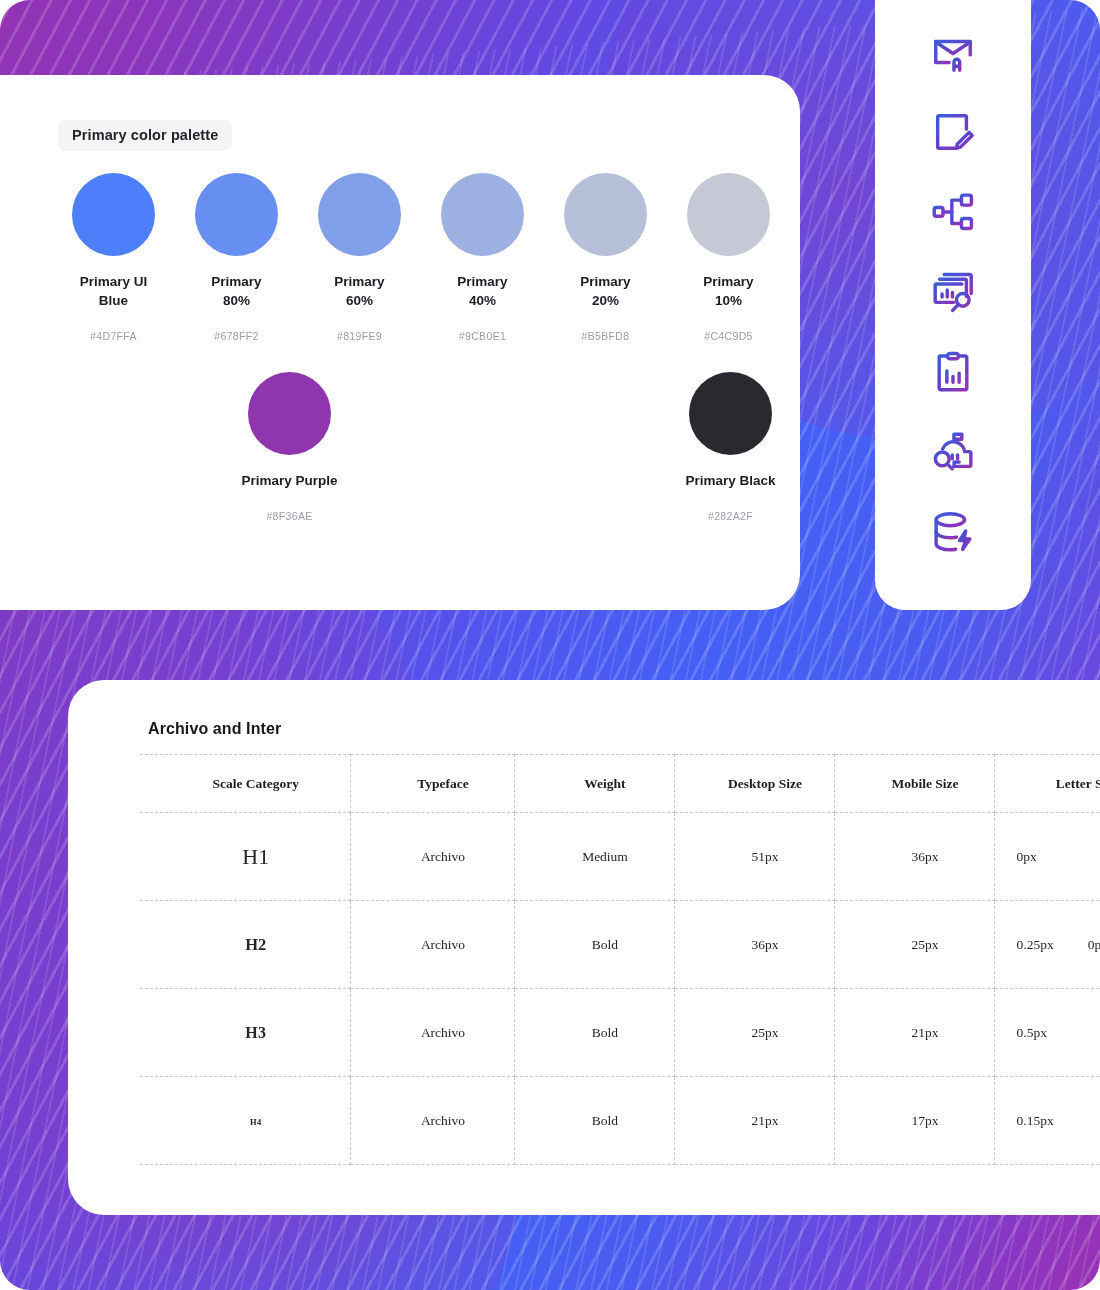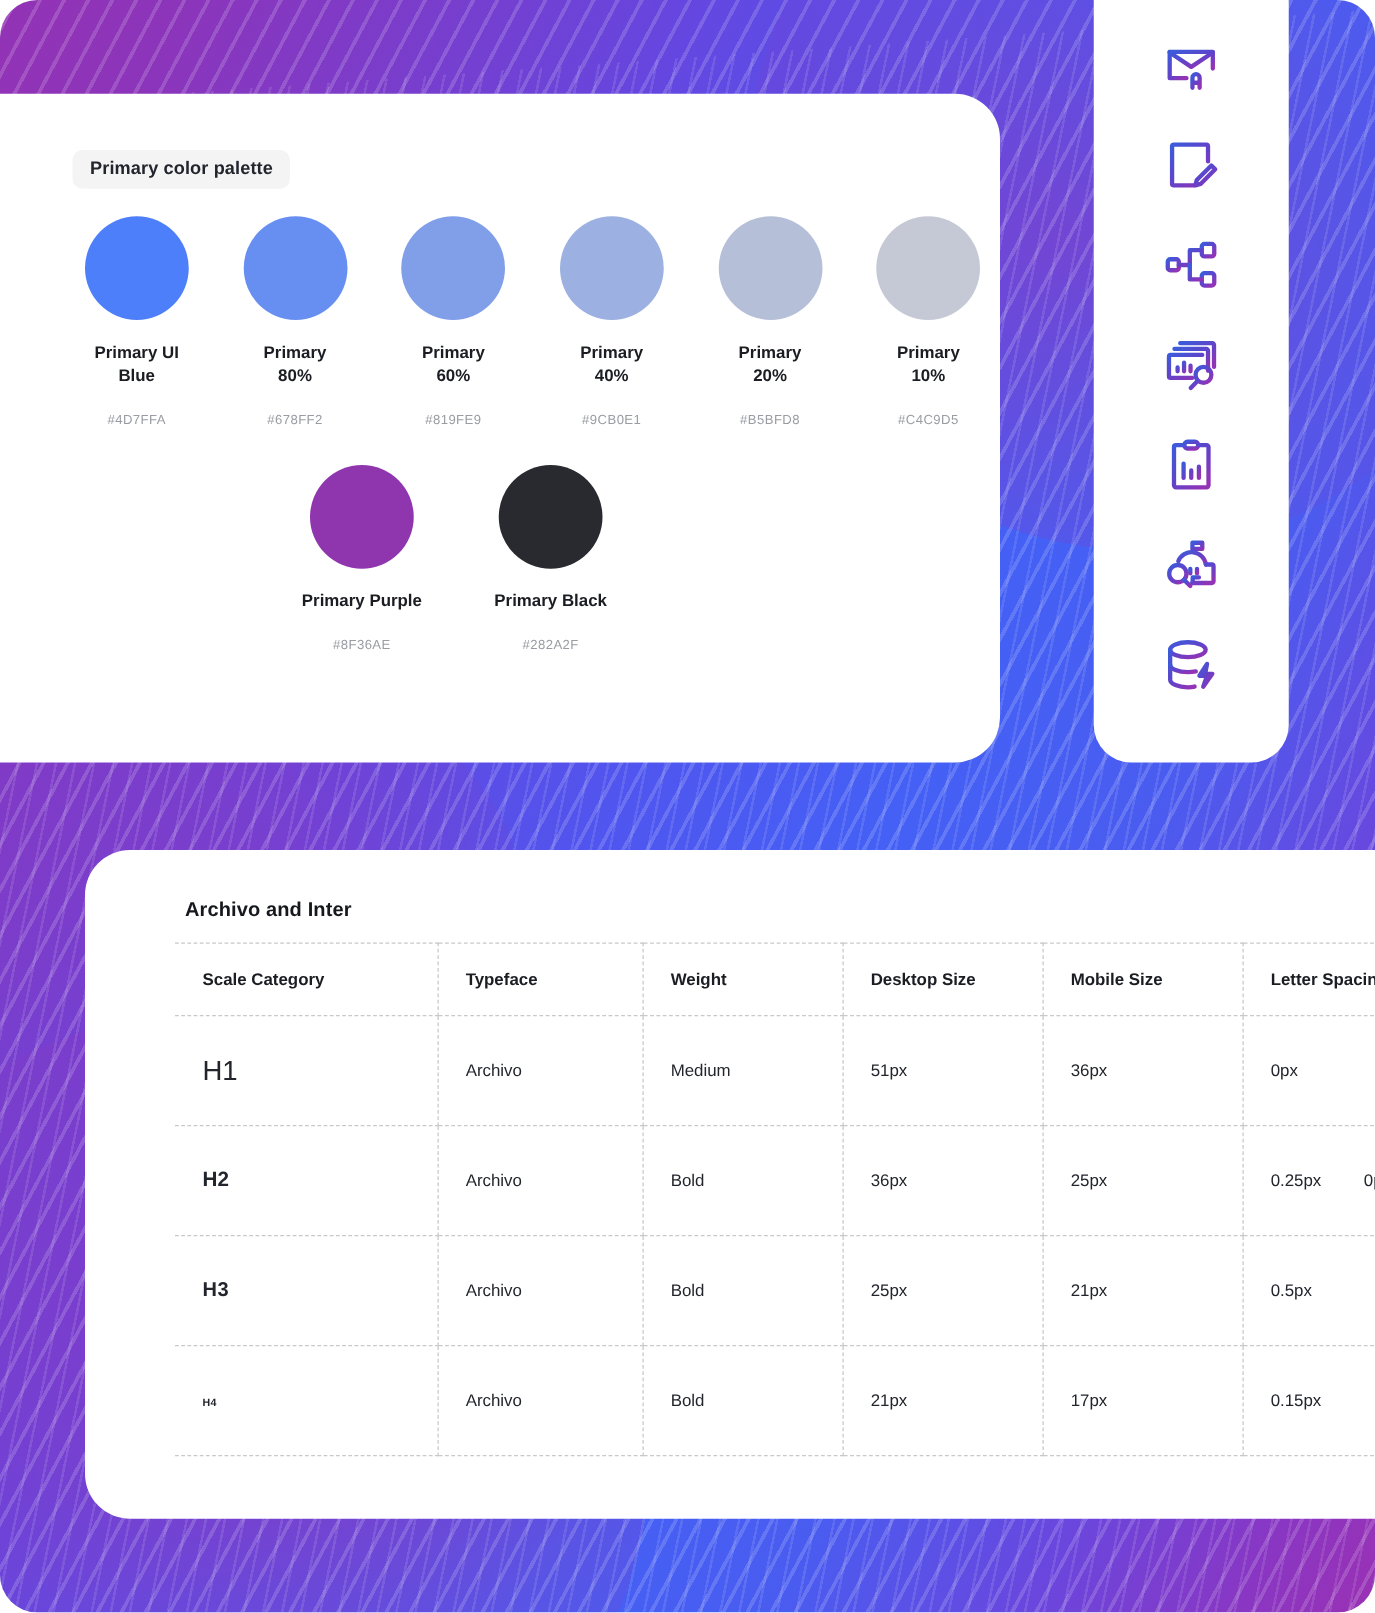--- a/index.html
+++ b/index.html
@@ -109,24 +109,23 @@
     padding: 7px 14px 8px;
     font-size: 14.5px;
     font-weight: bold;
     color: #22252c;
     letter-spacing: .1px;
     margin: 45px 0 0 58px;
   }
   .swatch-row {
     display: flex;
     margin-left: 52px;
-    gap: 12px;
   }
   .swatch-row.row1 { margin-top: 22px; }
-  .swatch-row.row2 { margin-top: 30px; margin-left: 220px; }
+  .swatch-row.row2 { margin-top: 30px; margin-left: 220px; justify-content: space-between; }
   .swatch {
     width: 123px;
     display: flex; flex-direction: column; align-items: center;
   }
   .swatch.wide { width: 139px; }
   .dot {
     width: 83px; height: 83px; border-radius: 50%;
   }
   .dot.ring { border: 1px solid #e2e2e4; }
   .sw-name {
@@ -162,22 +161,23 @@
     margin-left: 32px;
     width: 1000px;
     border-collapse: collapse;
     table-layout: fixed;
   }
   table.type-table th,
   table.type-table td {
     border-right: 1px dashed #c8c8cc;
     border-bottom: 1px dashed #c8c8cc;
     font-weight: normal;
-    text-align: left;
+    text-align: center;
     vertical-align: middle;
+    font-family: Liberation Serif, serif;
   }
   table.type-table thead th {
     border-top: 1px dashed #c8c8cc;
     height: 58px;
     font-size: 13.5px;
     font-weight: bold;
     color: #1b1d23;
     padding-left: 22px;
   }
   table.type-table tbody td {

